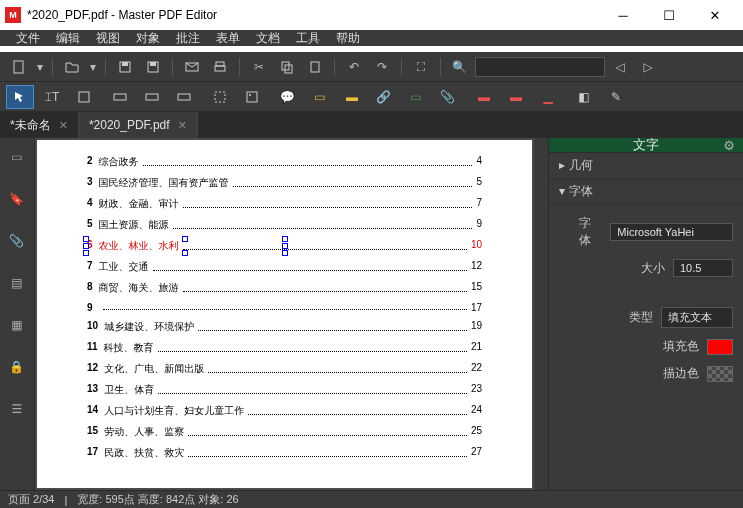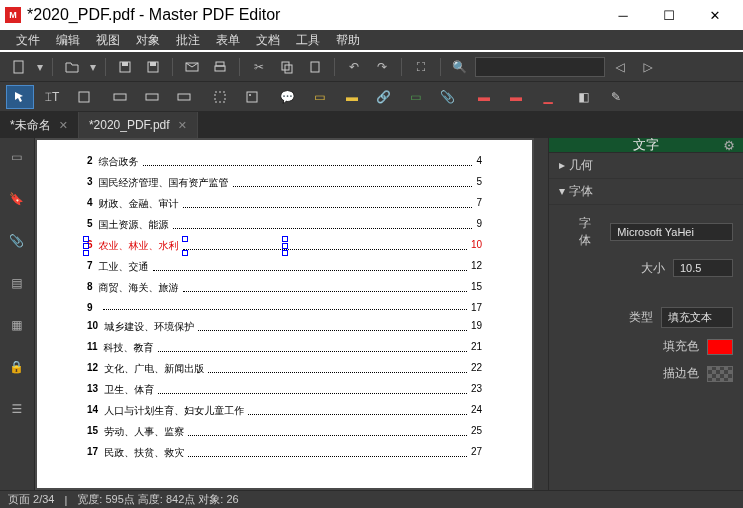--- a/index.html
+++ b/index.html
@@ -1,22 +1,22 @@
 <!DOCTYPE html>
 <html><head>
 <meta charset="utf-8">
 <style>
 *{margin:0;padding:0;box-sizing:border-box;font-family:"Microsoft YaHei",sans-serif;-webkit-user-select:none}
 body{width:743px;height:508px;background:#3a3a3a;overflow:hidden;font-size:12px;color:#e0e0e0}
 .titlebar{height:30px;background:#fff;display:flex;align-items:center;padding:0 5px;color:#000}
 .titlebar .logo{width:16px;height:16px;background:#d22;margin-right:6px;display:flex;align-items:center;justify-content:center;color:#fff;font-size:9px;font-weight:bold}
-.titlebar .title{flex:1;font-size:16px}
+.titlebar .title{flex:1;font-size:12px}
 .titlebar .btn{width:46px;height:30px;display:flex;align-items:center;justify-content:center;font-size:13px}
 .titlebar .close{color:#000}
-.menubar{height:22px;background:#3a3a3a;display:flex;align-items:center;padding:0 8px;border-bottom:2px solid #ffffff}
+.menubar{height:22px;background:#3a3a3a;display:flex;align-items:center;padding:0 8px;border-bottom:6px solid #ffffff}
 .menubar span{padding:0 8px;font-size:12px;color:#ddd}
 .toolbar{height:30px;background:#3a3a3a;display:flex;align-items:center;padding:0 6px;gap:2px;border-bottom:1px solid #2a2a2a}
 .toolbar .tbtn{width:26px;height:22px;display:flex;align-items:center;justify-content:center;color:#bbb}
 .toolbar .sep{width:1px;height:18px;background:#555;margin:0 4px}
 .toolbar .search{background:#2a2a2a;border:1px solid #555;height:20px;width:130px;padding:0 4px;display:flex;align-items:center}
 .tooltabs{height:30px;background:#3a3a3a;display:flex;align-items:center;padding:0 6px;gap:4px;border-bottom:1px solid #2a2a2a}
 .tooltabs .ttool{width:28px;height:24px;display:flex;align-items:center;justify-content:center}
 .tooltabs .active{background:#2a5a8a;border:1px solid #4a8aca}
 .tabbar{height:26px;background:#2a2a2a;display:flex;align-items:center}
 .tabbar .tab{padding:0 10px;height:26px;display:flex;align-items:center;gap:8px;border-right:1px solid #444;font-size:12px}

